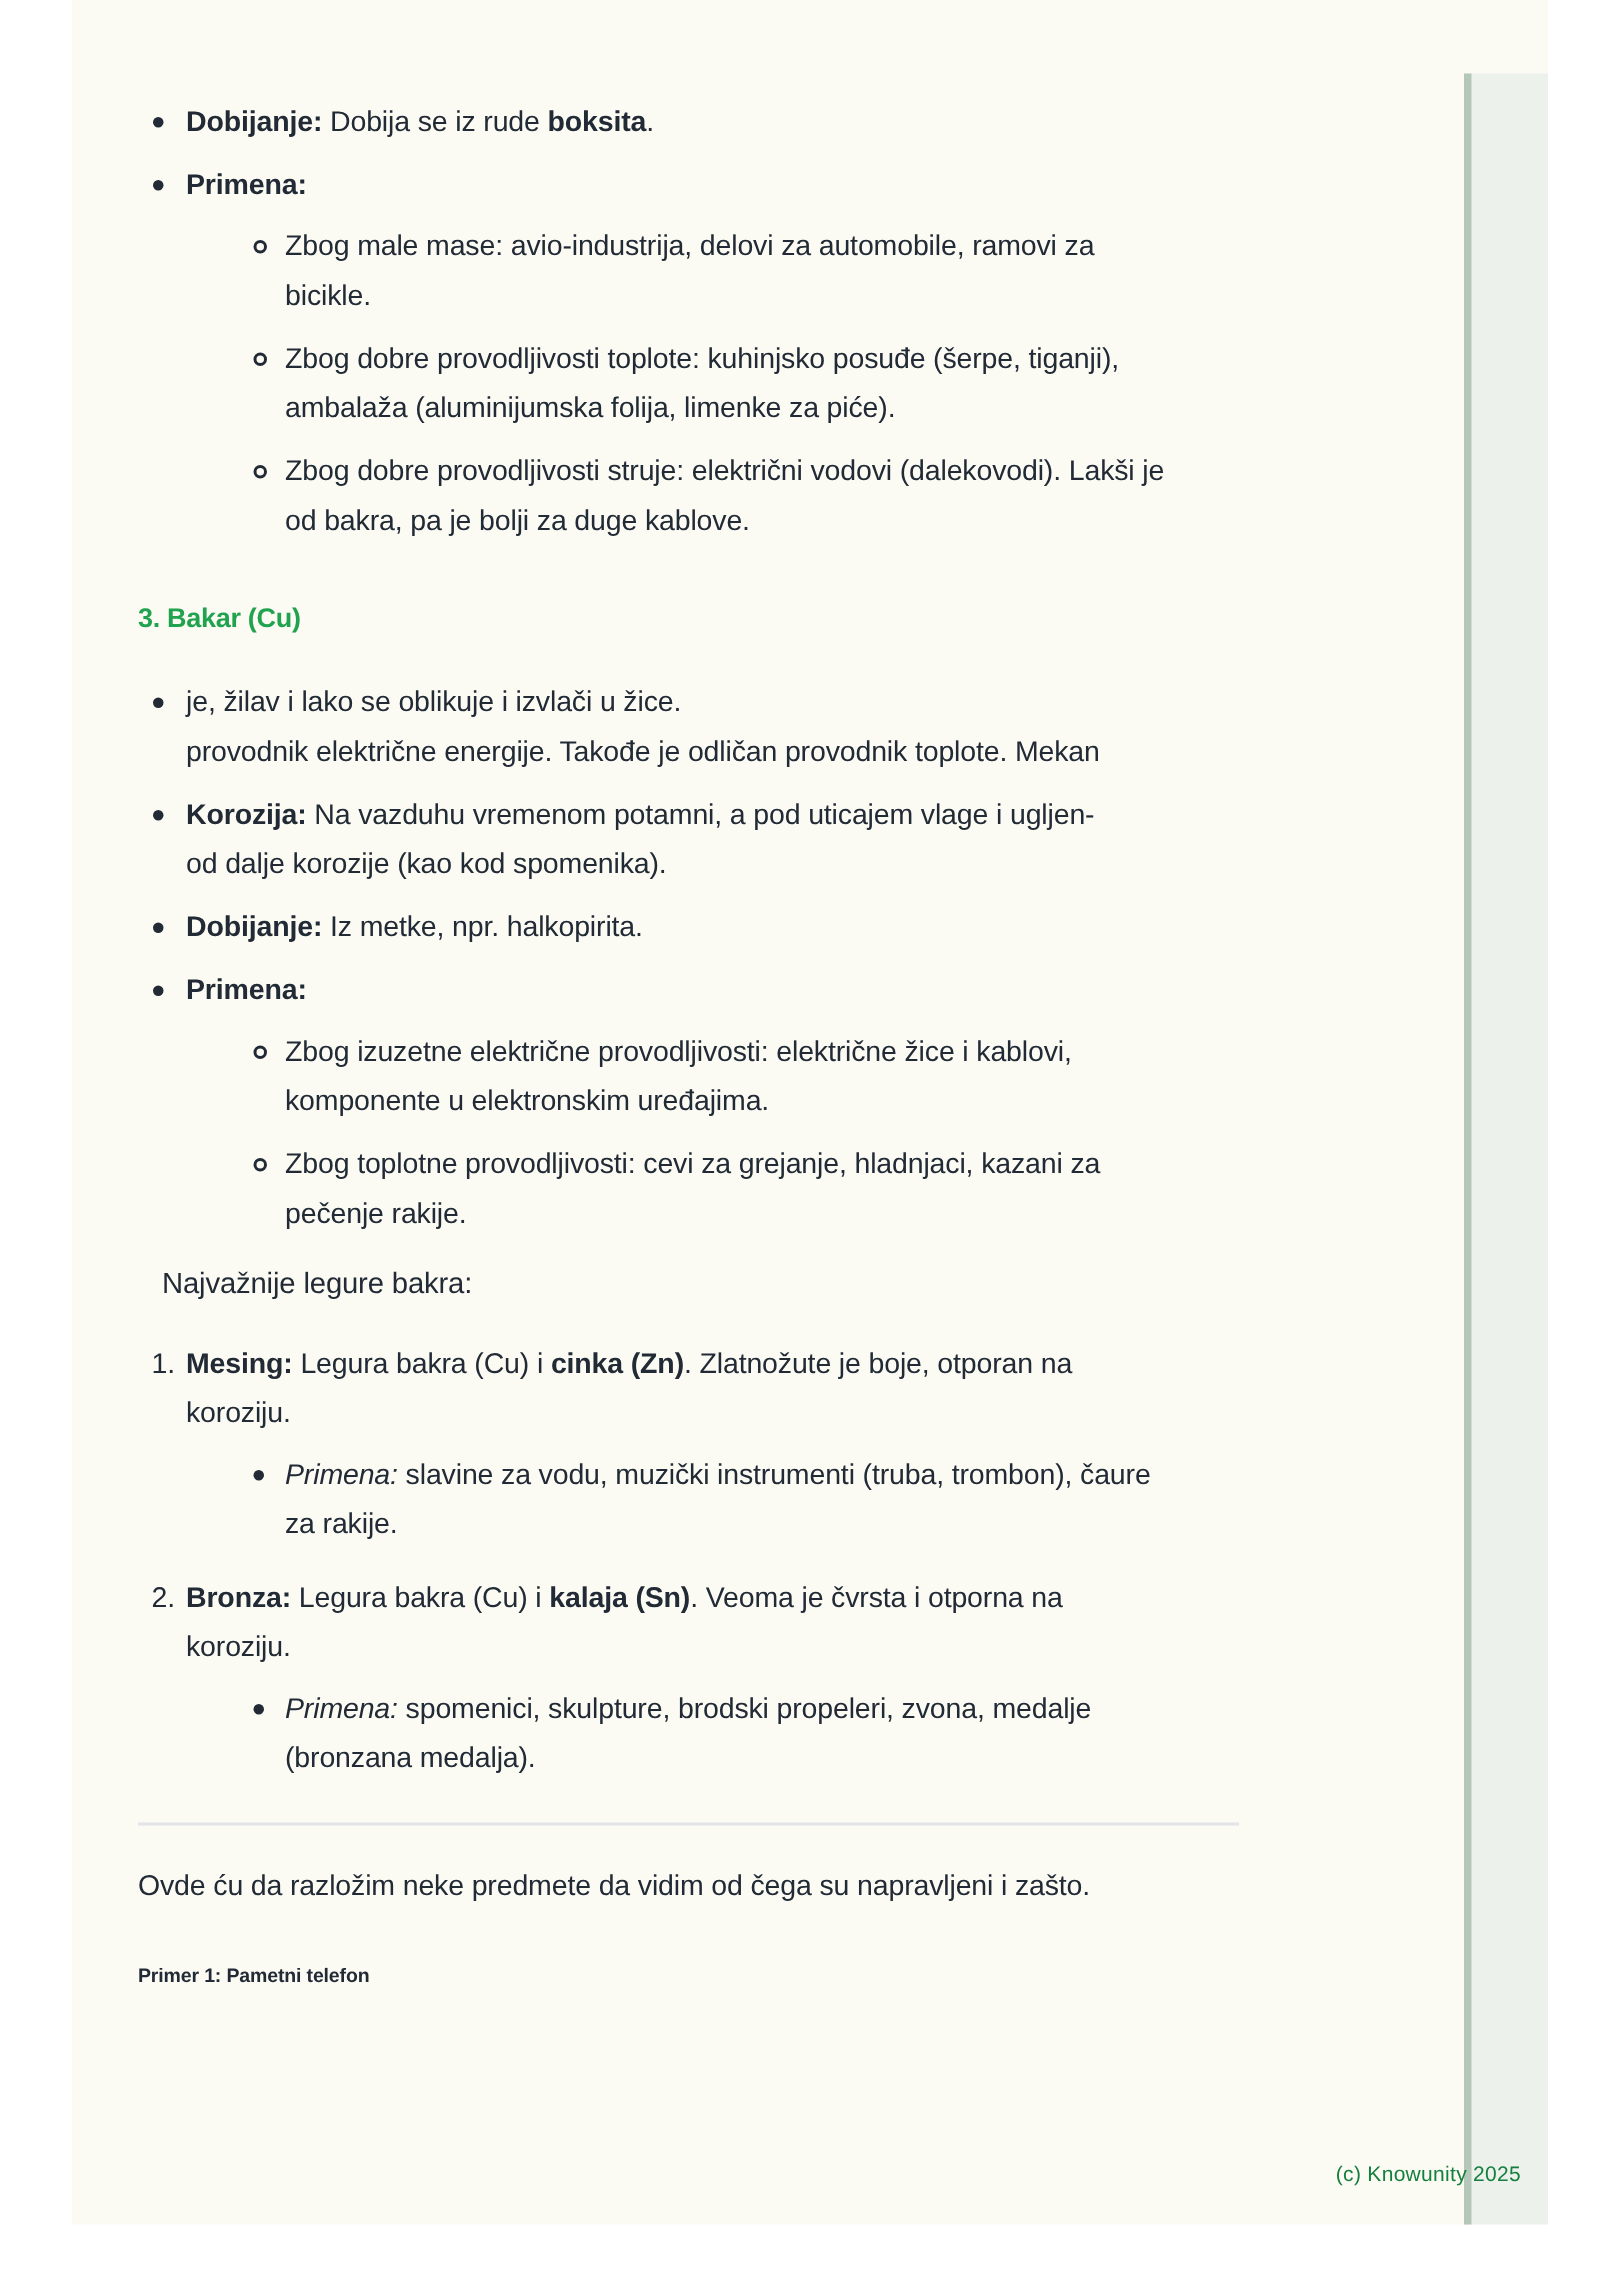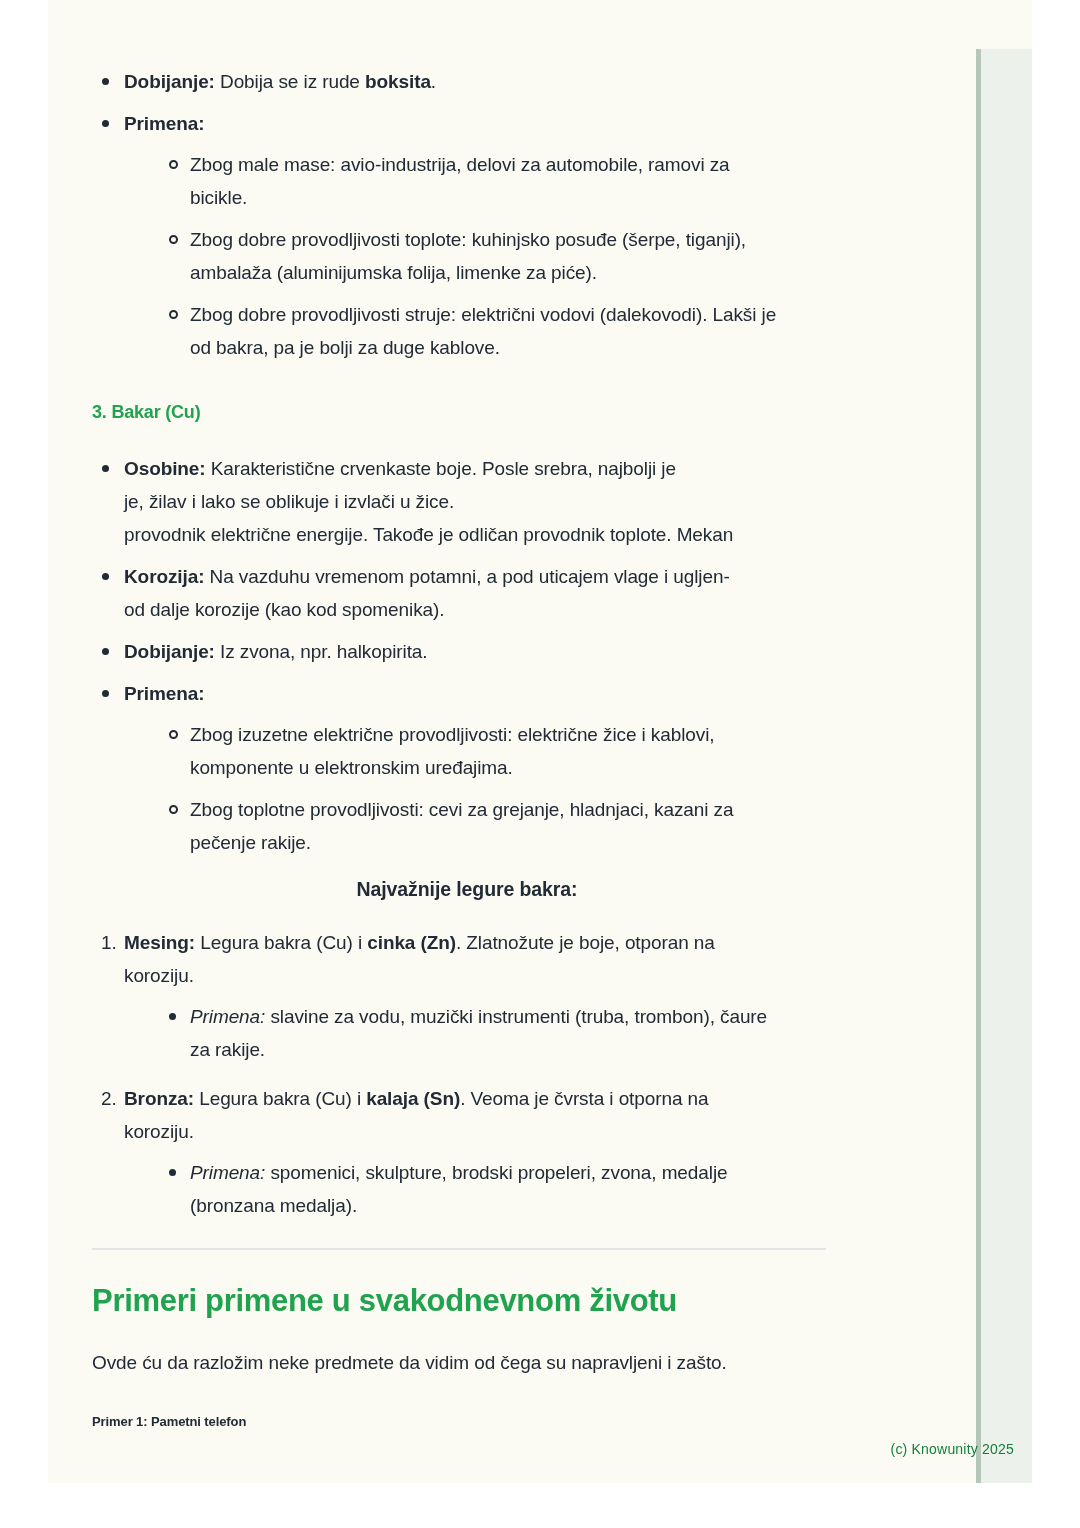--- a/index.html
+++ b/index.html
@@ -37,21 +37,21 @@
   }
   .marker-num { position:absolute; left:9px; top:0; }
 
   .nested { margin-top:8px; }
   .nested .li:last-child { margin-bottom:0; }
 
   h2.section-head {
     color:#21a24e; font-size:18px; line-height:36px; font-weight:bold;
     letter-spacing:-0.2px; margin:30px 0 22px 0;
   }
-  h3.sub-head { font-size:19.5px; font-weight:bold; margin:14px 0 20px 16px;text-align:center; }
+  h3.sub-head { font-size:19.5px; font-weight:normal; margin:14px 0 20px 16px; }
   .ol-item-2 { margin-top:16px; }
 
   hr.divider { border:none; border-top:2px solid #e3e4e8; margin:26px 0 0 0; }
   h1.big-head {
     color:#21a24e; font-size:31px; line-height:42px; font-weight:bold;
     letter-spacing:-0.3px; margin:30px 0 0 0;
   }
   p.intro { margin-top:24px; }
   h3.primer-head { font-size:13px; font-weight:bold; margin-top:26px; }
 
@@ -92,34 +92,33 @@
           <span class="ln">Zbog dobre provodljivosti struje: električni vodovi (dalekovodi). Lakši je</span>
           <span class="ln">od bakra, pa je bolji za duge kablove.</span>
         </div>
       </div>
     </div>
 
     <h2 class="section-head">3. Bakar (Cu)</h2>
 
     <div class="li">
       <span class="marker-dot"></span>
-      <span class="ln"><span class="b">Osobine:</span><span> Karakteristične crvenkaste boje. Posle srebra, najbolji je</span></span>
       <span class="ln">je, žilav i lako se oblikuje i izvlači u žice.</span>
       <span class="ln">provodnik električne energije. Takođe je odličan provodnik toplote. Mekan</span>
     </div>
 
     <div class="li">
       <span class="marker-dot"></span>
       <span class="ln"><span class="b">Korozija:</span><span> Na vazduhu vremenom potamni, a pod uticajem vlage i ugljen-</span></span>
       <span class="ln">od dalje korozije (kao kod spomenika).</span>
     </div>
 
     <div class="li">
       <span class="marker-dot"></span>
-      <span class="ln"><span class="b">Dobijanje:</span><span> Iz zvona, npr. halkopirita.</span></span>
+      <span class="ln"><span class="b">Dobijanje:</span><span> Iz metke, npr. halkopirita.</span></span>
     </div>
 
     <div class="li">
       <span class="marker-dot"></span>
       <span class="ln b">Primena:</span>
       <div class="nested">
         <div class="li sub">
           <span class="marker-circle"></span>
           <span class="ln">Zbog izuzetne električne provodljivosti: električne žice i kablovi,</span>
           <span class="ln">komponente u elektronskim uređajima.</span>
@@ -155,20 +154,19 @@
         <div class="li sub">
           <span class="marker-dot" style="left:45px;"></span>
           <span class="ln"><span class="it">Primena:</span><span> spomenici, skulpture, brodski propeleri, zvona, medalje</span></span>
           <span class="ln">(bronzana medalja).</span>
         </div>
       </div>
     </div>
 
     <hr class="divider">
 
-    <h1 class="big-head">Primeri primene u svakodnevnom životu</h1>
     <p class="intro">Ovde ću da razložim neke predmete da vidim od čega su napravljeni i zašto.</p>
     <h3 class="primer-head">Primer 1: Pametni telefon</h3>
 
   </div>
 </div>
 
 <div class="watermark">(c) Knowunity 2025</div>
 
 </body></html>

